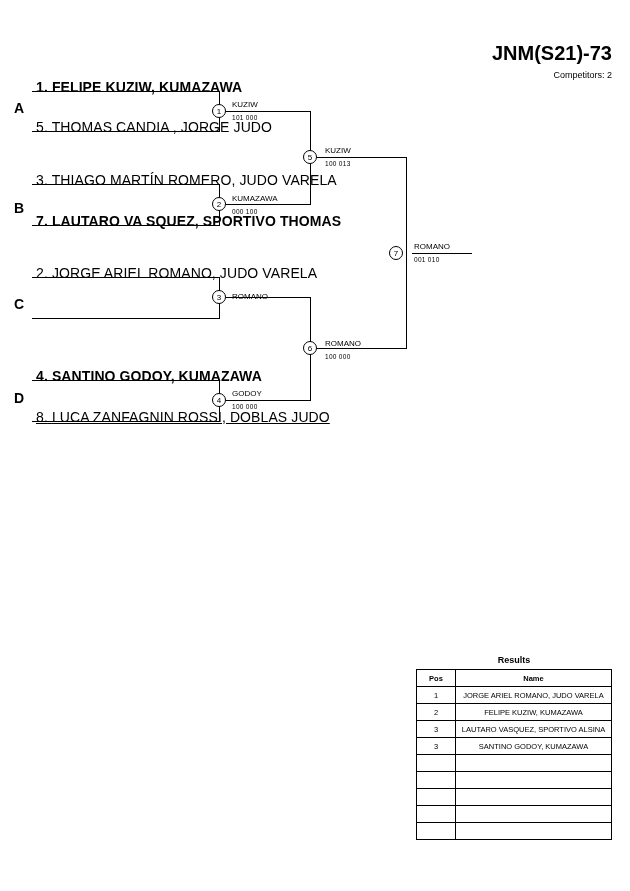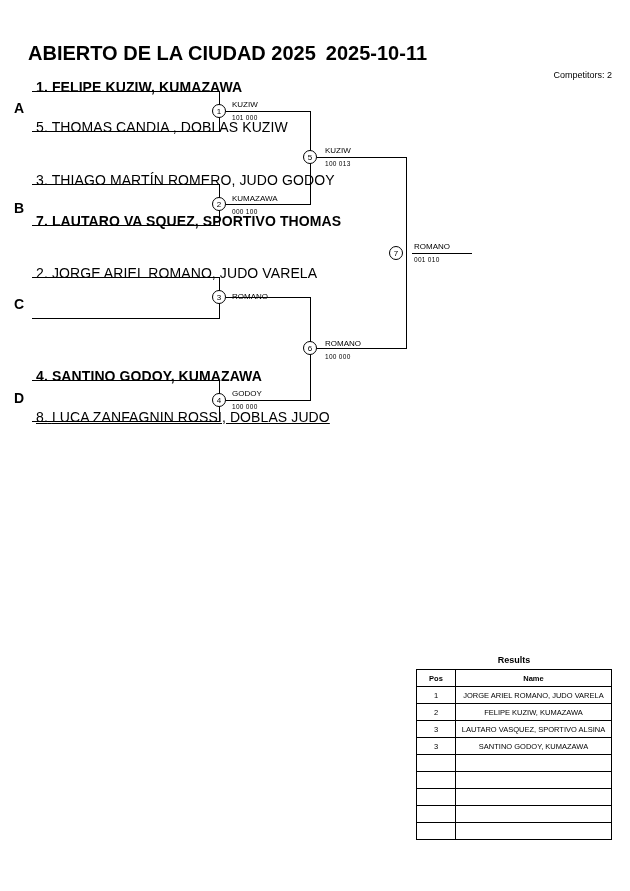--- a/index.html
+++ b/index.html
@@ -116,23 +116,21 @@
   }
   table.results th { font-weight: bold; text-align: center; margin-left: 44px; }
   table.results td.pos { text-align: center; width: 34px; }
   table.results td.nm { text-align: center; }
 </style>
 </head>
 <body>
 
 <div class="root">
 
-  <div class="abs" id="title">
-    <span>ABIERTO DE LA CIUDAD 2025</span><span class="gap"></span><span>2025-10-11</span>
-  </div>
+  <div class="abs" id="event-code">JNM(S21)-73</div>
   <div class="abs" id="competitors">Competitors: 2</div>
 
   <div class="abs grouplabel" style="left:14px; top:100px;">A</div>
   <div class="abs grouplabel" style="left:14px; top:200px;">B</div>
   <div class="abs grouplabel" style="left:14px; top:296px;">C</div>
   <div class="abs grouplabel" style="left:14px; top:390px;">D</div>
 
   <div class="abs hline" style="left:32px; top:91px; width:188px;"></div>
   <div class="abs hline" style="left:32px; top:131px; width:188px;"></div>
   <div class="abs vline" style="left:219px; top:91px; height:40px;"></div>
@@ -148,25 +146,25 @@
   <div class="abs hline" style="left:32px; top:380px; width:188px;"></div>
   <div class="abs hline" style="left:32px; top:421px; width:188px;"></div>
   <div class="abs vline" style="left:219px; top:380px; height:41px;"></div>
 
   <div class="abs name" style="left:36px; top:79px;">
     <span>1.</span>
     <span>FELIPE KUZIW, KUMAZAWA</span>
   </div>
   <div class="abs name plain" style="left:36px; top:119px;">
     <span>5.</span>
-    <span>THOMAS CANDIA        , DOBLAS KUZIW</span>
+    <span>THOMAS CANDIA        , JORGE JUDO</span>
   </div>
   <div class="abs name plain" style="left:36px; top:172px;">
     <span>3.</span>
-    <span>THIAGO MARTÍN ROMERO, JUDO GODOY</span>
+    <span>THIAGO MARTÍN ROMERO, JUDO VARELA</span>
   </div>
   <div class="abs name" style="left:36px; top:213px;">
     <span>7.</span>
     <span>LAUTARO VA SQUEZ, SPORTIVO THOMAS</span>
   </div>
   <div class="abs name plain" style="left:36px; top:265px;">
     <span>2.</span>
     <span>JORGE ARIEL ROMANO, JUDO VARELA</span>
   </div>
   <div class="abs name plain" style="left:36px; top:306px;">

